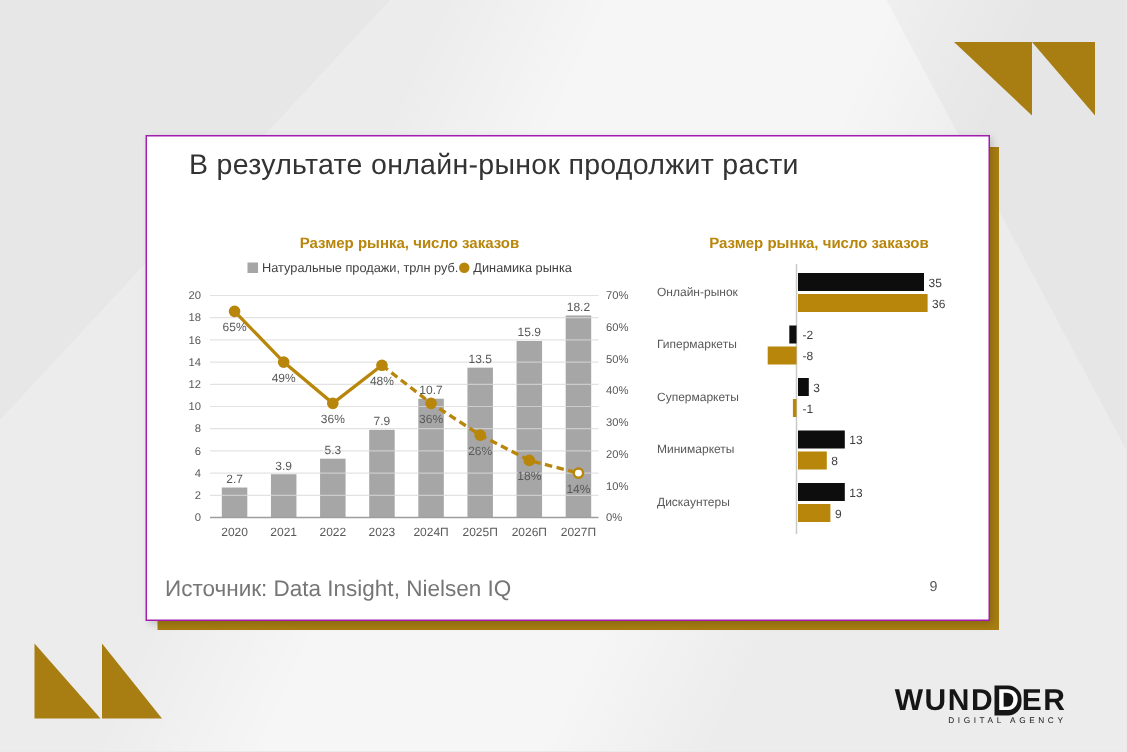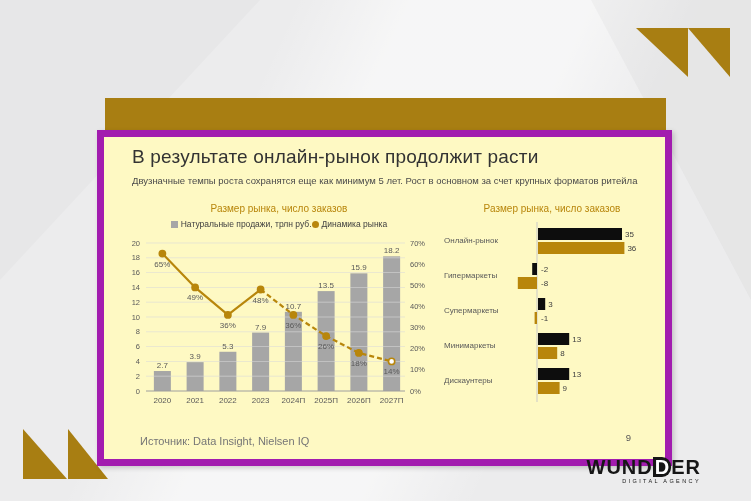--- a/index.html
+++ b/index.html
@@ -7,38 +7,38 @@
          background:#ececed;font-family:"Liberation Sans",sans-serif;}
   .bg-band{position:absolute;pointer-events:none;}
   .band-a{left:0;top:0;width:751px;height:501px;
           background:linear-gradient(115deg,rgba(255,255,255,0) 30%,rgba(255,255,255,.55) 42%,rgba(255,255,255,.55) 60%,rgba(255,255,255,0) 72%);}
   .band-b{left:0;top:0;width:260px;height:280px;background:rgba(120,120,125,.04);
           clip-path:polygon(0 0,100% 0,0 100%);}
   .band-c{right:0;top:0;width:200px;height:300px;background:rgba(120,120,125,.05);
           clip-path:polygon(100% 0,100% 100%,20% 0);}
   .tri{position:absolute;}
   .card-back{position:absolute;left:105px;top:98px;width:561px;height:322px;background:#a87e12;}
-  .card{position:absolute;left:97px;top:90px;width:561px;height:322px;background:#fef9c3;
-        border:7px solid #a21caf;box-shadow:2px 2px 5px rgba(0,0,0,.18);margin-top:40px;}
+  .card{position:absolute;left:97px;top:90px;width:561px;height:322px;background:#ffffff;
+        border:1px solid #a21caf;box-shadow:2px 2px 5px rgba(0,0,0,.18);}
   .slide-title{position:absolute;left:28px;top:9px;margin:0;font-size:19px;font-weight:300;
                color:#333333;letter-spacing:.2px;white-space:nowrap;}
   .slide-subtitle{position:absolute;left:28px;top:38px;margin:0;font-size:9.5px;color:#4a4a4a;
                   white-space:nowrap;}
   .chart{position:absolute;top:66px;}
   .chart-left{left:16px;width:318px;}
   .chart-right{left:338px;width:220px;}
-  .chart-title{text-align:center;font-size:10px;font-weight:normal;color:#b8860b;}
+  .chart-title{text-align:center;font-size:10px;font-weight:bold;color:#b8860b;}
   .legend{display:flex;justify-content:center;gap:0;margin-top:5px;font-size:8.5px;color:#404040;}
   .legend-item{display:flex;align-items:center;gap:3px;white-space:nowrap;}
   .sw{display:inline-block;width:7px;height:7px;}
   .sw.dot{border-radius:50%;}
   svg{display:block;font-family:"Liberation Sans",sans-serif;}
-  .source{position:absolute;left:36px;bottom:12px;font-size:11px;color:#767676;}
+  .source{position:absolute;left:12px;bottom:12px;font-size:15px;color:#767676;}
   .pagenum{position:absolute;right:34px;bottom:16px;font-size:9.5px;color:#555;}
-  .logo{position:absolute;right:50px;bottom:17px;text-align:right;color:#161616;}
+  .logo{position:absolute;right:40px;bottom:17px;text-align:right;color:#161616;}
   .logo-word{font-size:20px;font-weight:bold;letter-spacing:1px;line-height:20px;white-space:nowrap;}
   .logo-mark{display:inline-block;background:#161616;color:#ffffff;padding:0 2px;
              border-radius:0 9px 9px 0;letter-spacing:0;}
   .logo-tag{font-size:5.5px;letter-spacing:2.4px;margin-top:1px;}
 </style>
 </head>
 <body>
 
 <div class="stage">
 
@@ -52,21 +52,20 @@
   </svg>
   <svg class="tri" style="left:18px;top:424px" width="100" height="60">
     <polygon points="5,5 5,55 49,55" class="deco-fill" fill="#a87e12"></polygon>
     <polygon points="50,5 50,55 90,55" class="deco-fill" fill="#a87e12"></polygon>
   </svg>
 
   <div class="card-back"></div>
 
   <div class="card">
     <h1 class="slide-title">В результате онлайн-рынок продолжит расти</h1>
-    <p class="slide-subtitle">Двузначные темпы роста сохранятся еще как минимум 5 лет. Рост в основном за счет крупных форматов ритейла</p>
 
     <div class="chart chart-left">
       <div class="chart-title">Размер рынка, число заказов</div>
       <div class="legend">
         <span class="legend-item">
           <span class="sw" id="sw-bar" style="background: rgb(166, 166, 166);"></span>
           <span>Натуральные продажи, трлн руб.</span>
         </span>
         <span class="legend-item">
           <span class="sw dot" id="sw-line" style="background: rgb(184, 134, 11);"></span>

